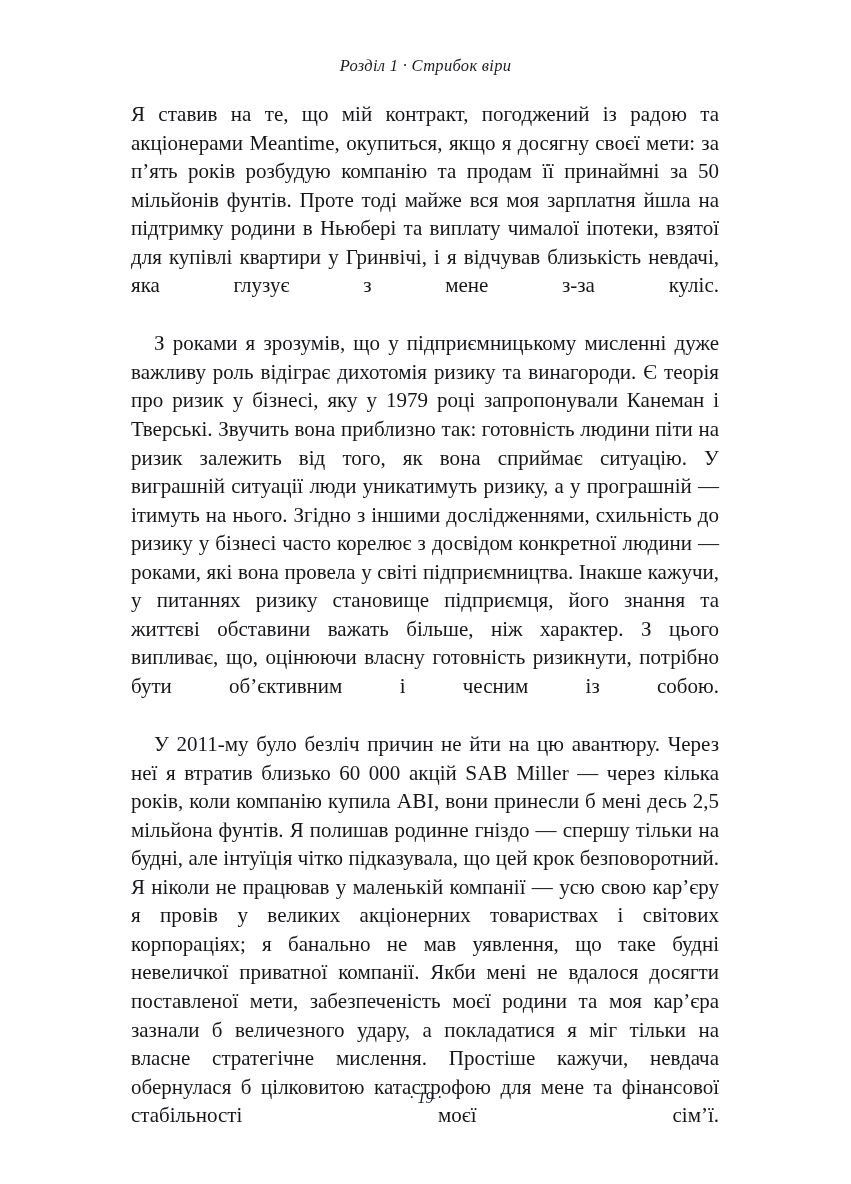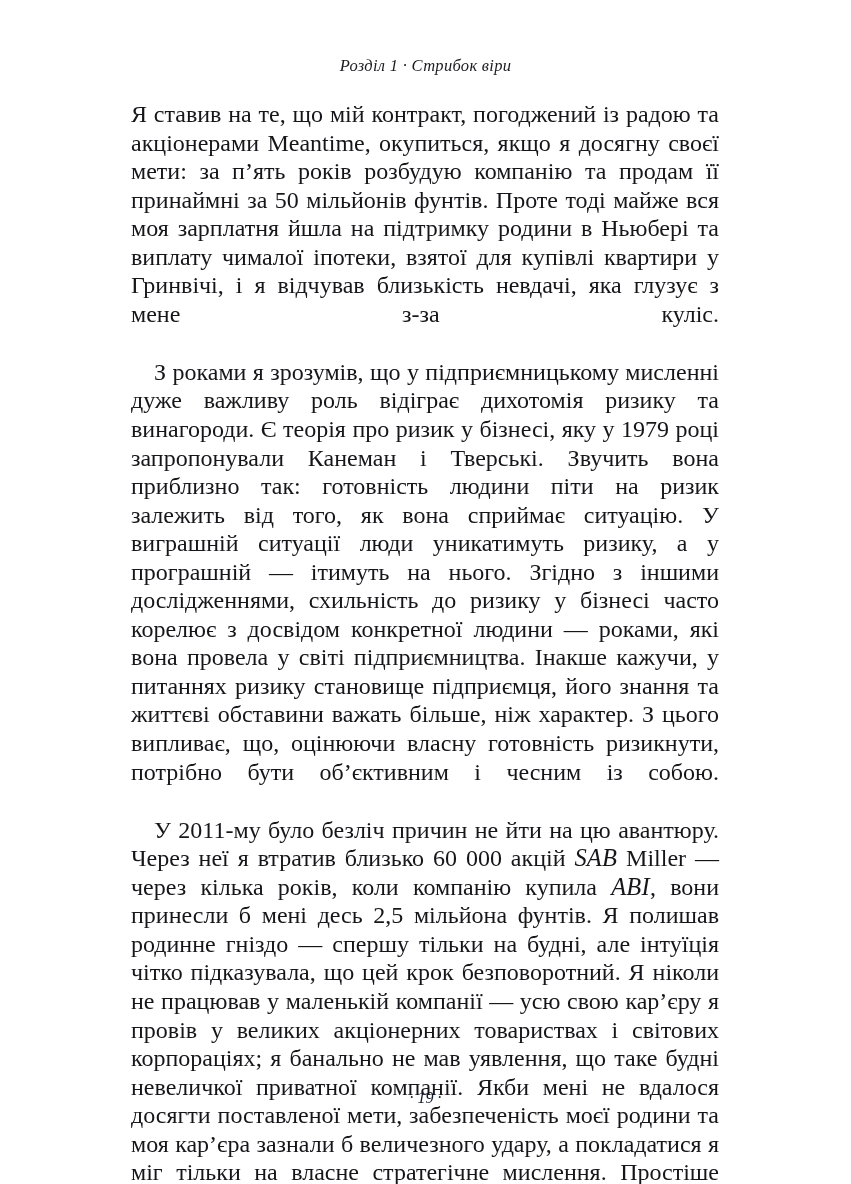--- a/index.html
+++ b/index.html
@@ -46,21 +46,21 @@
     position: absolute;
     top: 100px;
     left: 131px;
     width: 588px;
   }
 
   p.para {
     margin: 0;
     text-align: justify;
     text-justify: inter-word;
-    font-size: 24px;
+    font-size: 21px;
     line-height: 28.55px;
     color: #16161a;
     hyphens: manual;
     word-spacing: 0.1px;
   }
   p.para + p.para {
     margin-top: 1px;
   }
   p.para.indent {
     text-indent: 23px;
@@ -69,21 +69,20 @@
   p.para::after {
     content: "";
     display: inline-block;
     width: 100%;
   }
 
   .smallcaps {
     font-variant: small-caps;
     font-size: 1.02em;
     letter-spacing: 0.2px;
-    font-style: italic;
   }
 
   
   .folio {
     position: absolute;
     top: 1090px;
     left: 0;
     width: 851px;
     text-align: center;
     font-style: italic;

